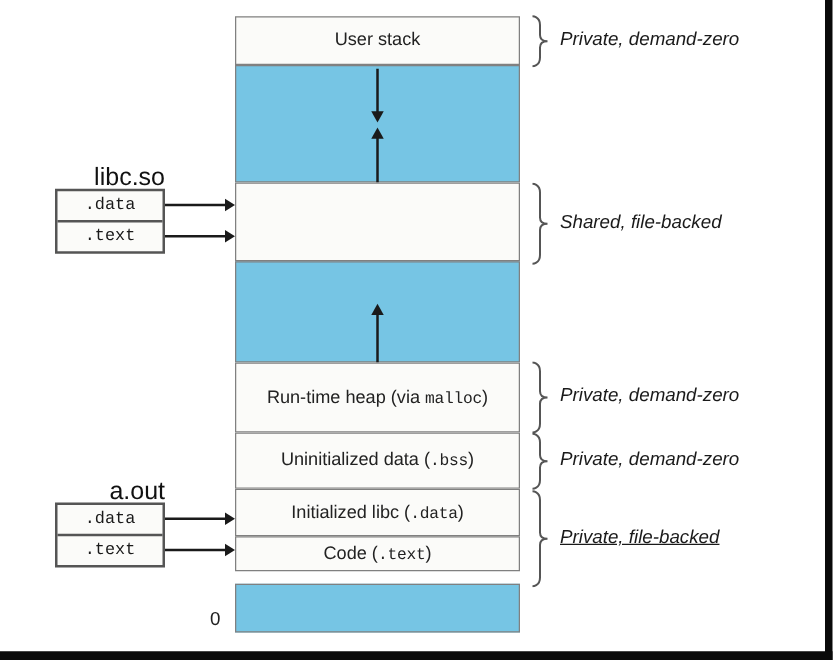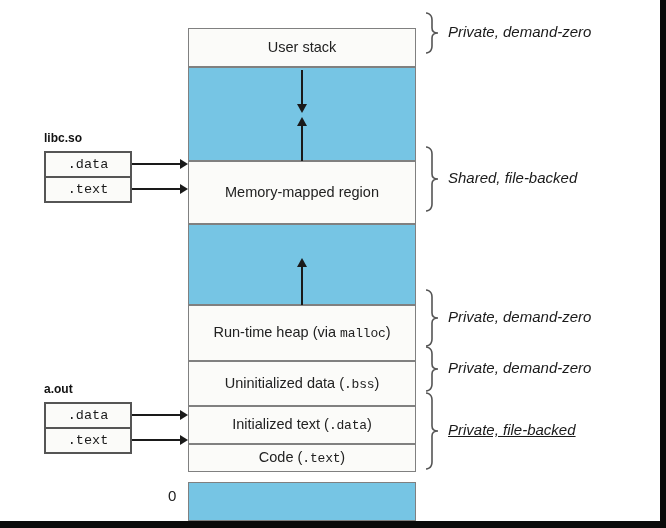--- a/index.html
+++ b/index.html
@@ -10,21 +10,21 @@
     position:relative;
     overflow:hidden;
   }
   #canvas{position:absolute;left:0;top:0;width:666px;height:528px;}
 
   
   .edge-right{position:absolute;right:0;top:0;width:6px;height:528px;background:#0a0a0a;}
   .edge-bottom{position:absolute;left:0;bottom:0;width:666px;height:7px;background:#0a0a0a;}
 
   
-  .mem-col{position:absolute;left:188px;top:13px;width:228px;height:493px;margin-top:15px;}
+  .mem-col{position:absolute;left:188px;top:13px;width:228px;height:493px;}
   .seg{position:absolute;left:0;width:228px;box-sizing:border-box;
        border:1px solid #808080;background:#fbfbf9;
        display:flex;align-items:center;justify-content:center;}
   .seg.blue{background:#76c5e4;border-color:#808080;}
   .seg-label{font-size:14.5px;color:#222;white-space:nowrap;line-height:1.15;text-align:center;}
   .seg-label .mono{font-family:"Liberation Mono", monospace;font-size:13px;letter-spacing:-0.2px;}
 
   
   .arrow{position:absolute;left:50%;width:0;}
   .arrow .shaft{position:absolute;left:-1px;width:2px;background:#1a1a1a;}
@@ -33,21 +33,21 @@
   .arrow.up .head{border-bottom:9px solid #1a1a1a;}
 
   
   .zero{position:absolute;left:168px;top:487px;font-size:15px;color:#222;}
 
   
   .objbox{position:absolute;width:88px;box-sizing:border-box;border:2px solid #555;background:#fbfbf9;}
   .objbox .row{height:23px;display:flex;align-items:center;justify-content:center;
                font-family:"Liberation Mono", monospace;font-size:13.5px;color:#1a1a1a;}
   .objbox .row.top{border-bottom:2px solid #555;}
-  .objtitle{position:absolute;width:88px;text-align:left;font-size:12px;font-weight:bold;color:#111;}
+  .objtitle{position:absolute;width:88px;text-align:right;font-size:20px;font-weight:normal;color:#111;}
 
   
   .harrow{position:absolute;height:10px;}
   .harrow .hshaft{position:absolute;left:0;top:4px;height:2px;background:#1a1a1a;}
   .harrow .hhead{position:absolute;top:0;width:0;height:0;
                  border-top:5px solid transparent;border-bottom:5px solid transparent;
                  border-left:8px solid #1a1a1a;}
 
   
   .annot{position:absolute;}
@@ -71,41 +71,41 @@
         <div class="head" style="top:34px;"></div>
       </div>
       <div class="arrow up" style="top:49px;height:45px;">
         <div class="head" style="top:0;"></div>
         <div class="shaft" style="top:8px;height:37px;"></div>
       </div>
     </div>
 
     <div class="seg" style="top:133px;height:63px;">
       <span class="seg-label">
-        <span>Memory-mapped region</span><br>
+        <br>
       </span>
     </div>
 
     <div class="seg blue" style="top:196px;height:81px;">
       <div class="arrow up" style="top:33px;height:48px;">
         <div class="head" style="top:0;"></div>
         <div class="shaft" style="top:8px;height:40px;"></div>
       </div>
     </div>
 
     <div class="seg" style="top:277px;height:56px;">
       <span class="seg-label"><span>Run-time heap (via </span><span class="mono">malloc</span><span>)</span></span>
     </div>
 
     <div class="seg" style="top:333px;height:45px;">
       <span class="seg-label"><span>Uninitialized data (</span><span class="mono">.bss</span><span>)</span></span>
     </div>
 
     <div class="seg" style="top:378px;height:38px;">
-      <span class="seg-label"><span>Initialized text (</span><span class="mono">.data</span><span>)</span></span>
+      <span class="seg-label"><span>Initialized libc (</span><span class="mono">.data</span><span>)</span></span>
     </div>
 
     <div class="seg" style="top:416px;height:28px;">
       <span class="seg-label"><span>Code (</span><span class="mono">.text</span><span>)</span></span>
     </div>
 
     <div class="seg blue" style="top:454px;height:39px;"></div>
   </div>
 
   <div class="zero">0</div>

